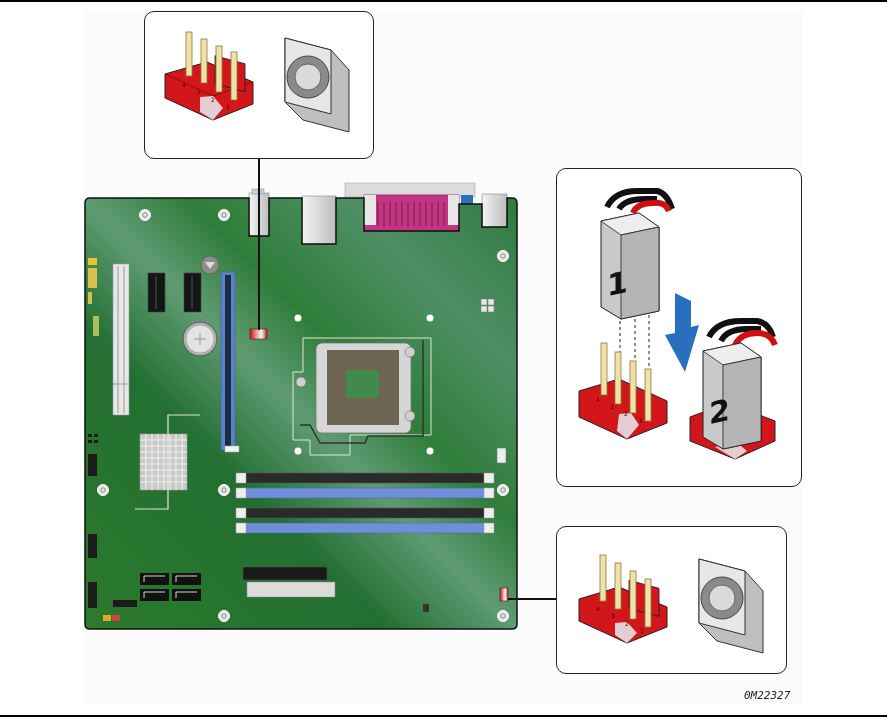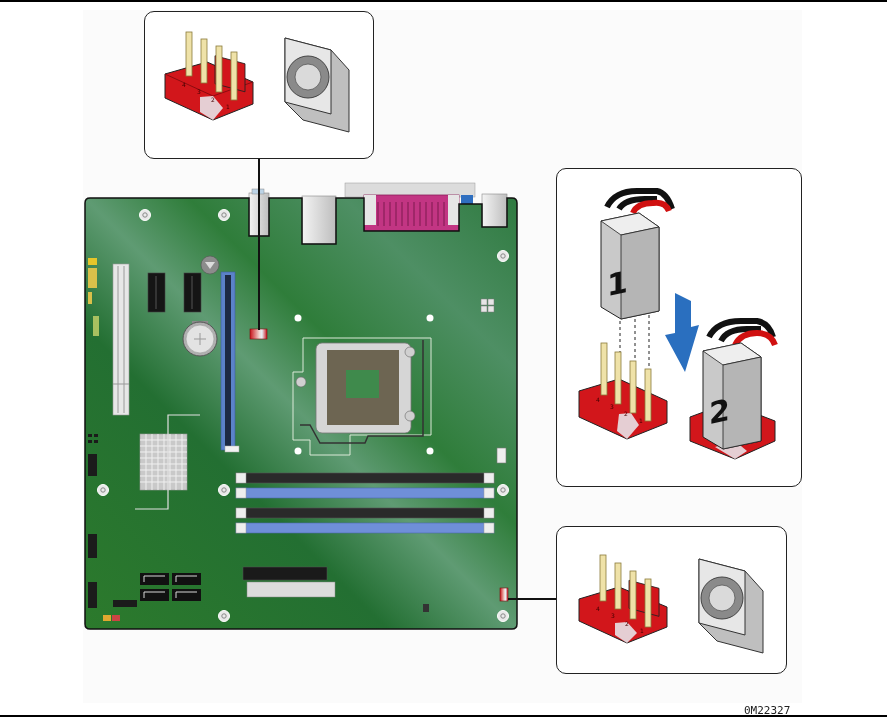--- a/index.html
+++ b/index.html
@@ -1,20 +1,20 @@
 <!DOCTYPE html>
 <html><head>
 <meta charset="utf-8">
 <style>
   html,body{margin:0;padding:0;background:#fff;}
   body{width:887px;height:718px;position:relative;overflow:hidden;font-family:"DejaVu Sans",sans-serif;}
   .rule{position:absolute;left:0;width:887px;height:2px;background:#000;}
   .figbg{position:absolute;left:83px;top:10px;width:719px;height:693px;background:#fbfbfb;}
   .callout{position:absolute;border:1.5px solid #222;border-radius:10px;background:#fff;box-sizing:border-box;}
-  .figid{position:absolute;left:744px;top:704px;font-family:"DejaVu Sans Mono",monospace;font-size:11px;color:#222;}
+  .figid{position:absolute;left:744px;top:689px;font-family:"DejaVu Sans Mono",monospace;font-size:11px;color:#222;font-style:italic;}
   .leader{position:absolute;background:#111;}
   svg{position:absolute;overflow:visible;}
 </style>
 </head>
 <body>
 
 <div class="rule" style="top:0px;"></div>
 <div class="rule" style="top:715px;"></div>
 <div class="figbg"></div>
 

